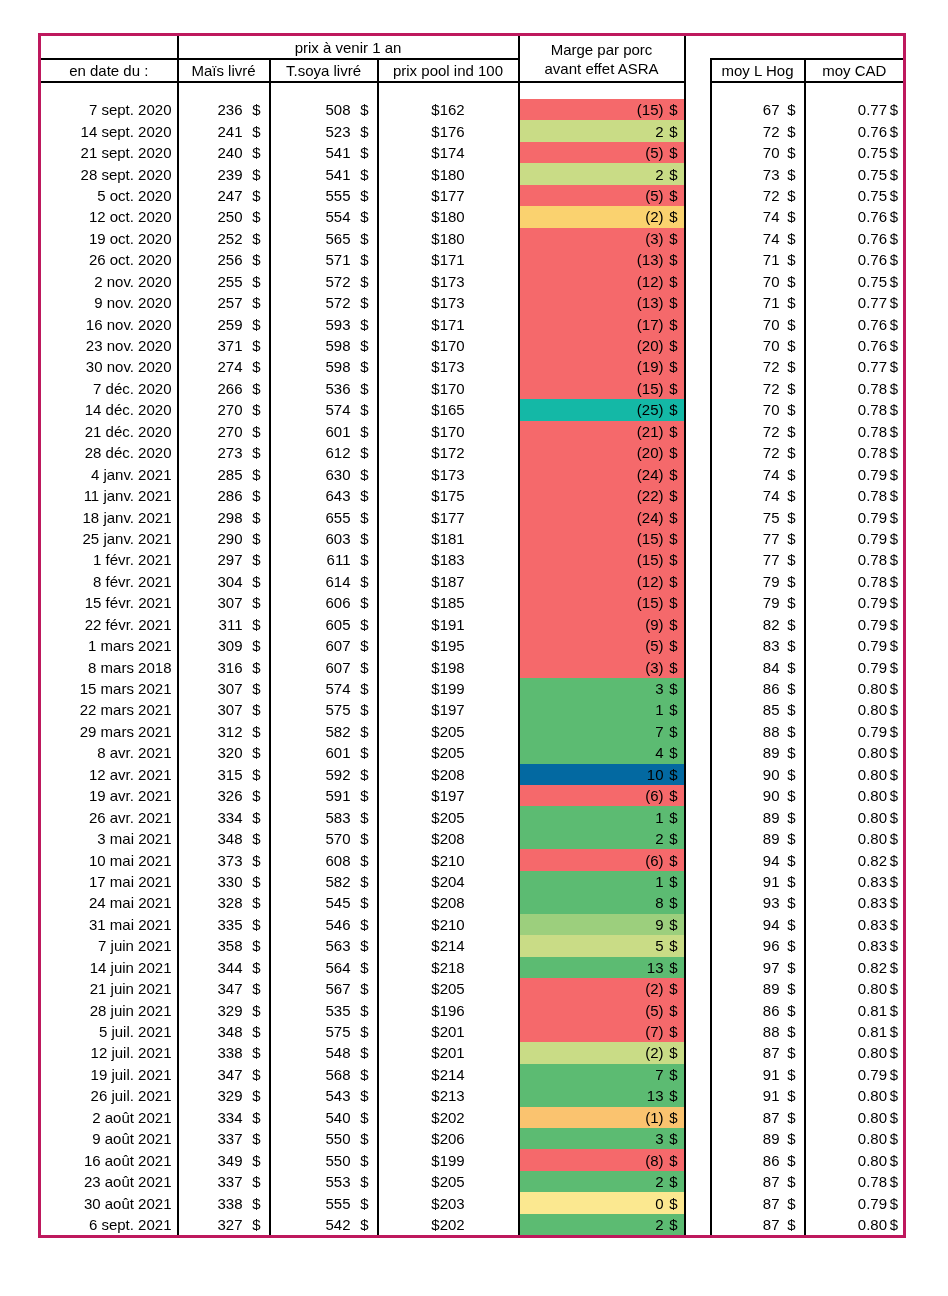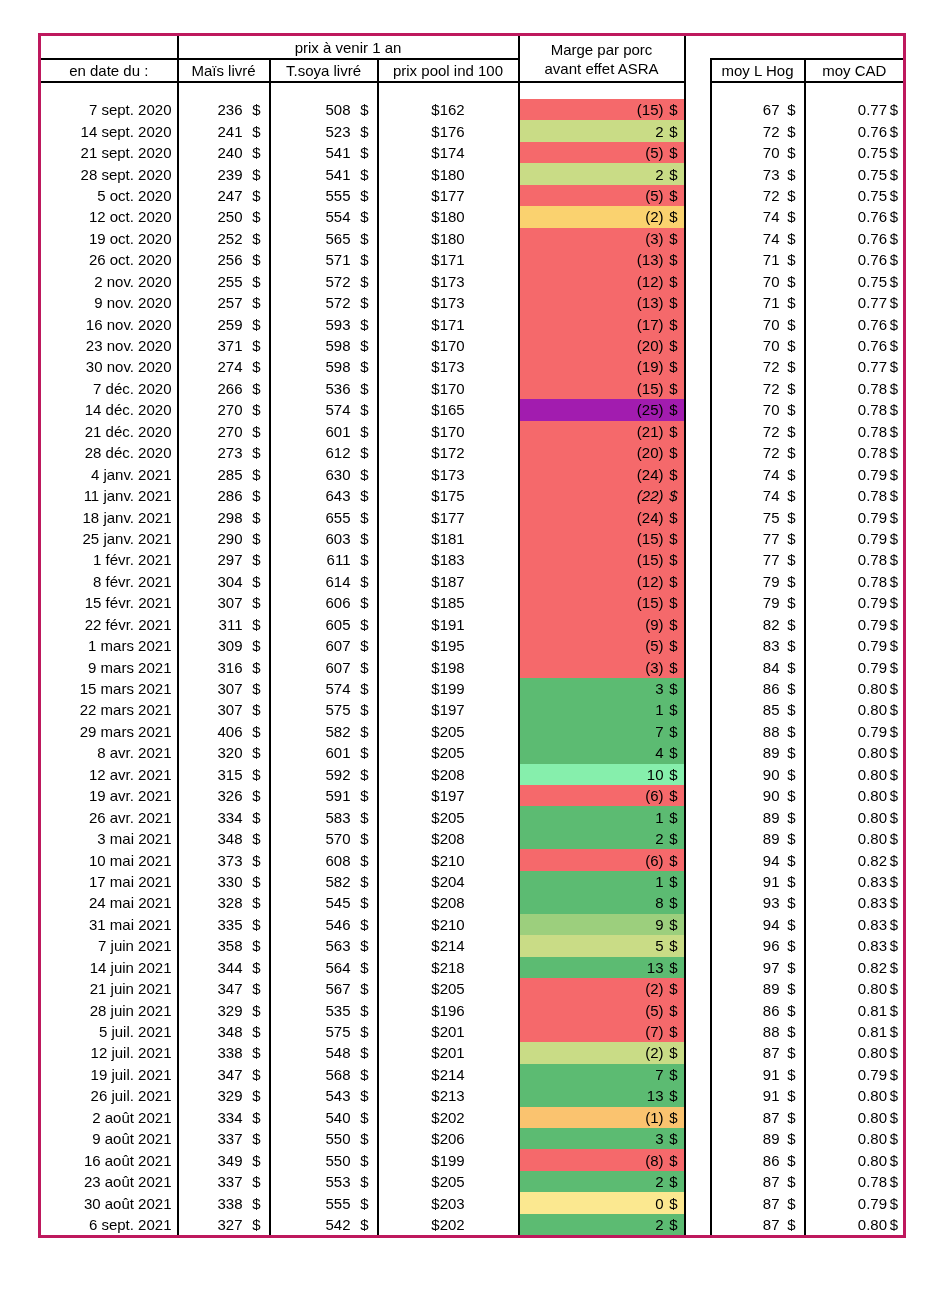--- a/index.html
+++ b/index.html
@@ -574,21 +574,21 @@
               <span class="c">$</span>
             </div>
           </td>
     <td class="br">
             <div class="m mw">
               <span class="v">574</span>
               <span class="c">$</span>
             </div>
           </td>
     <td class="br ctr">$165</td>
-    <td class="br" style="background: #a21caf;">
+    <td class="br" style="background: #14b8a6;">
             <div class="m gw">
               <span class="v">(25)</span>
               <span class="c">$</span>
             </div>
           </td>
     <td></td>
     <td class="bl br">
             <div class="m hw">
               <span class="v">70</span>
               <span class="c">$</span>
@@ -714,21 +714,21 @@
               <span class="c">$</span>
             </div>
           </td>
     <td class="br">
             <div class="m mw">
               <span class="v">643</span>
               <span class="c">$</span>
             </div>
           </td>
     <td class="br ctr">$175</td>
-    <td class="br" style="background: rgb(245, 105, 107); font-style: italic;">
+    <td class="br" style="background: rgb(245, 105, 107);">
             <div class="m gw">
               <span class="v">(22)</span>
               <span class="c">$</span>
             </div>
           </td>
     <td></td>
     <td class="bl br">
             <div class="m hw">
               <span class="v">74</span>
               <span class="c">$</span>
@@ -980,21 +980,21 @@
             </div>
           </td>
     <td>
             <div class="m cw">
               <span class="v">0.79</span>
               <span class="c">$</span>
             </div>
           </td>
   </tr>
         <tr class="datarow">
-    <td class="br datecell">9 mars 2021</td>
+    <td class="br datecell">8 mars 2018</td>
     <td class="br">
             <div class="m mw">
               <span class="v">316</span>
               <span class="c">$</span>
             </div>
           </td>
     <td class="br">
             <div class="m mw">
               <span class="v">607</span>
               <span class="c">$</span>
@@ -1088,21 +1088,21 @@
             <div class="m cw">
               <span class="v">0.80</span>
               <span class="c">$</span>
             </div>
           </td>
   </tr>
         <tr class="datarow">
     <td class="br datecell">29 mars 2021</td>
     <td class="br">
             <div class="m mw">
-              <span class="v">406</span>
+              <span class="v">312</span>
               <span class="c">$</span>
             </div>
           </td>
     <td class="br">
             <div class="m mw">
               <span class="v">582</span>
               <span class="c">$</span>
             </div>
           </td>
     <td class="br ctr">$205</td>
@@ -1169,21 +1169,21 @@
               <span class="c">$</span>
             </div>
           </td>
     <td class="br">
             <div class="m mw">
               <span class="v">592</span>
               <span class="c">$</span>
             </div>
           </td>
     <td class="br ctr">$208</td>
-    <td class="br" style="background: #86efac; margin-top: 8px;">
+    <td class="br" style="background: #0369a1; margin-top: 8px;">
             <div class="m gw">
               <span class="v">10</span>
               <span class="c">$</span>
             </div>
           </td>
     <td></td>
     <td class="bl br">
             <div class="m hw">
               <span class="v">90</span>
               <span class="c">$</span>

